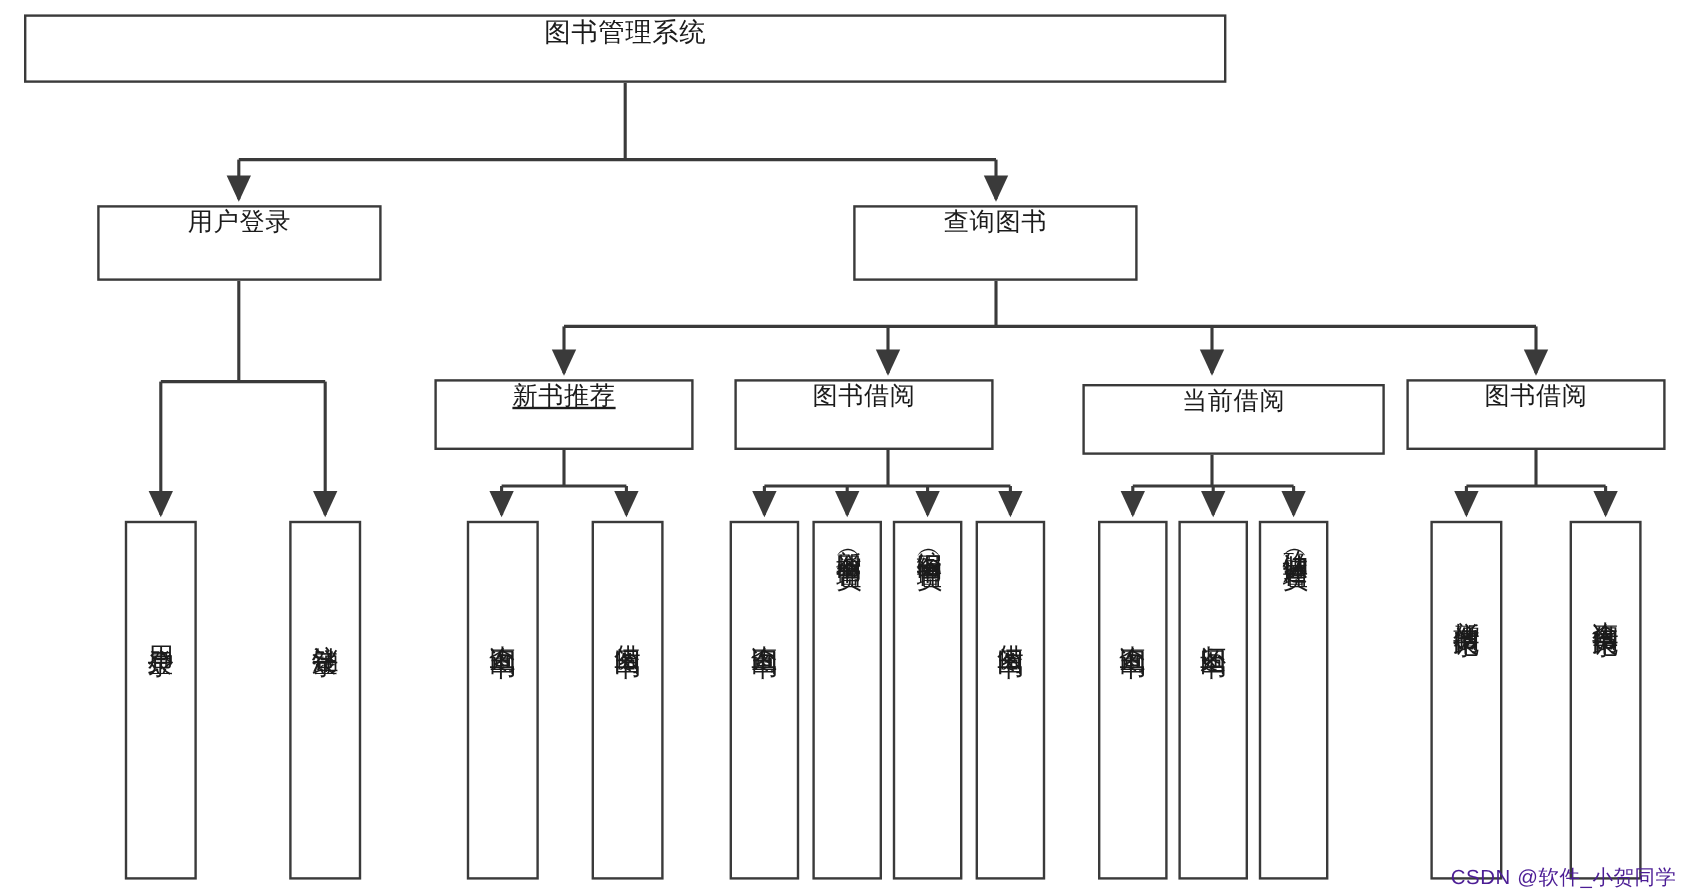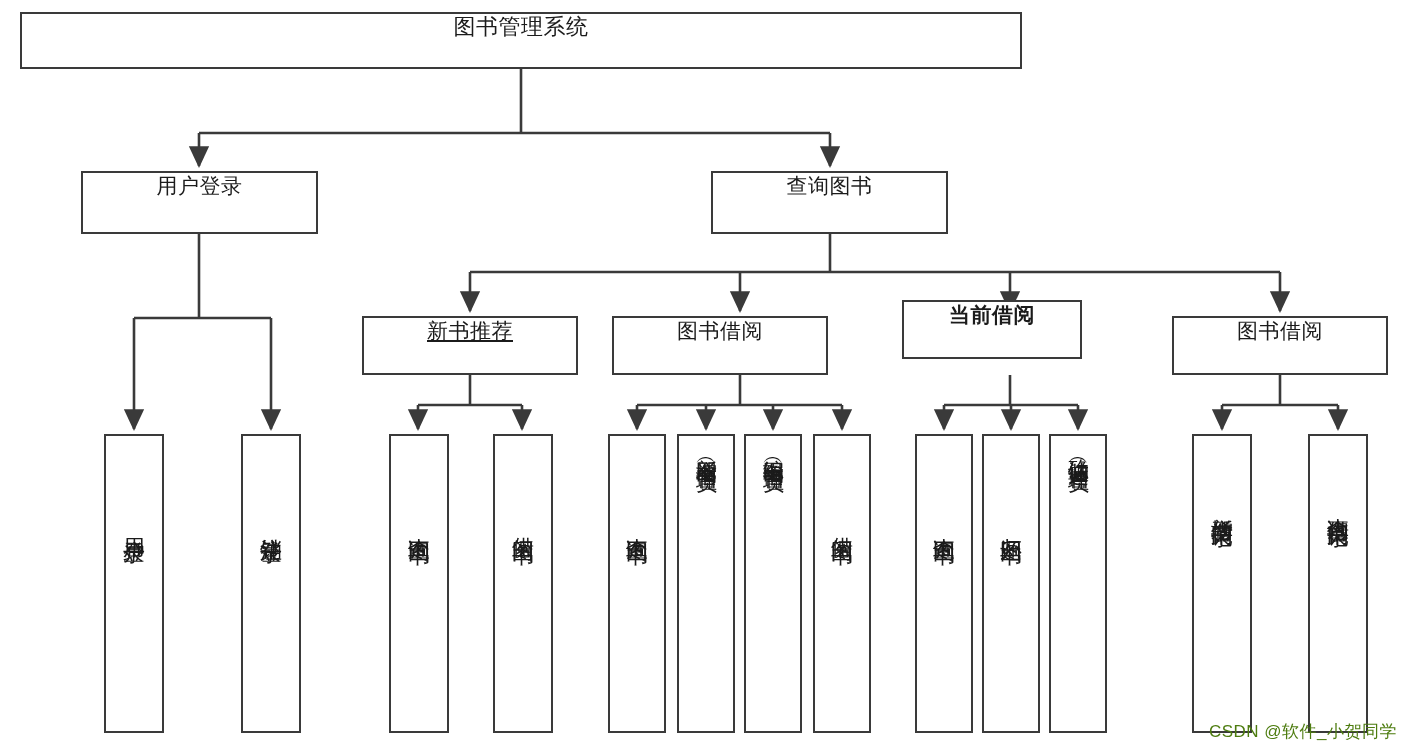--- a/index.html
+++ b/index.html
@@ -69,21 +69,21 @@
     padding-top: 58px;
   }
   .node.vert.mid2 .lbl {
     padding-top: 78px;
   }
   .watermark {
     position: absolute;
     right: 8px;
     bottom: 4px;
     font-size: 17px;
-    color: #4d7c0f;
+    color: #4c1d95;
     letter-spacing: 0.5px;
     z-index: 5;
     white-space: nowrap;
   }
 </style>
 </head>
 <body>
 
 <div id="canvas">
 
@@ -147,21 +147,21 @@
   <div class="node horiz" style="left:711px; top:171px; width:237px; height:63px;">
     <span class="lbl">查询图书</span>
   </div>
 
   <div class="node horiz" style="left:362px; top:316px; width:216px; height:59px;text-decoration:underline;">
     <span class="lbl">新书推荐</span>
   </div>
   <div class="node horiz" style="left:612px; top:316px; width:216px; height:59px;">
     <span class="lbl">图书借阅</span>
   </div>
-  <div class="node horiz" style="left:902px; top:300px; width:180px; height:59px;font-weight:bold;">
+  <div class="node horiz" style="left:902px; top:320px; width:252px; height:59px;">
     <span class="lbl">当前借阅</span>
   </div>
   <div class="node horiz" style="left:1172px; top:316px; width:216px; height:59px;">
     <span class="lbl">图书借阅</span>
   </div>
 
   <div class="node vert mid2" style="left:104px; top:434px; width:60px; height:299px;">
     <span class="lbl">用户登录</span>
   </div>
   <div class="node vert mid2" style="left:241px; top:434px; width:60px; height:299px;">

